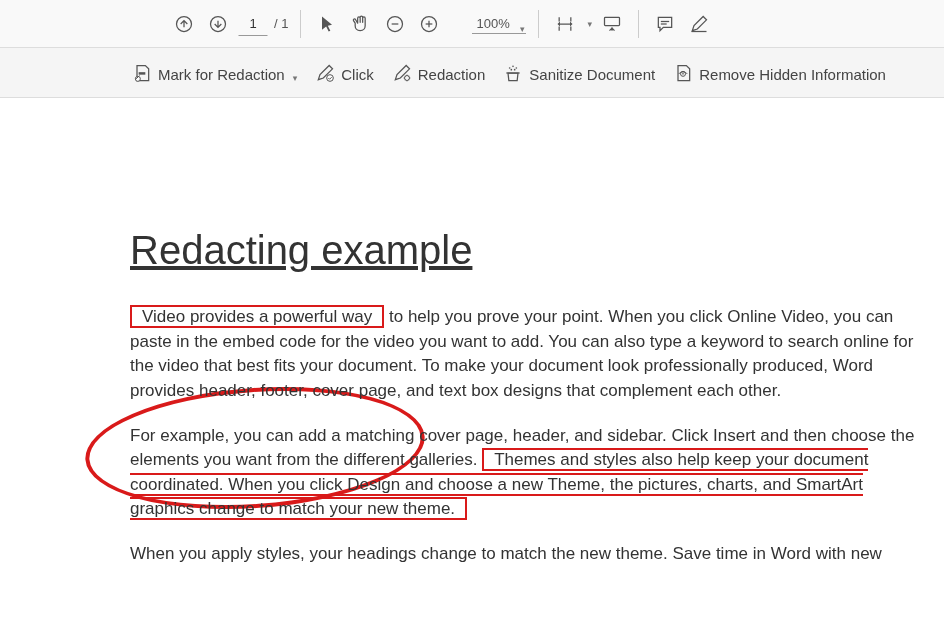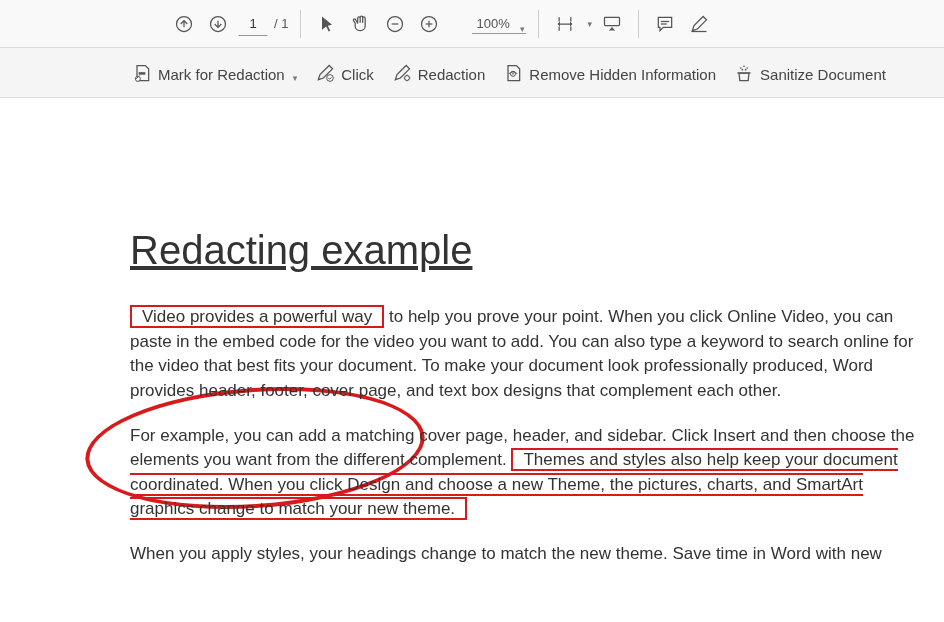--- a/index.html
+++ b/index.html
@@ -227,51 +227,51 @@
     <svg viewBox="0 0 24 24">
         <path d="M4 20l2-6L17 3l4 4L10 18l-6 2z" fill="none" stroke="currentColor" stroke-width="1.5"></path>
         <circle cx="18" cy="18" r="3" fill="none" stroke="currentColor" stroke-width="1.2"></circle>
         <path d="M18 14v1M18 21v1M14 18h1M21 18h1M15.5 15.5l.7.7M19.8 19.8l.7.7M15.5 20.5l.7-.7M19.8 16.2l.7-.7" stroke="currentColor" stroke-width="1.2"></path>
       </svg>
     <span>Redaction</span>
   </div>
 
   <div class="rtb-item">
     <svg viewBox="0 0 24 24">
-        <path d="M6 3h10l4 4v14H6z" fill="none" stroke="currentColor" stroke-width="1.5"></path>
-        <circle cx="12" cy="13" r="3" fill="none" stroke="currentColor" stroke-width="1.2"></circle>
-        <circle cx="12" cy="13" r="1" fill="currentColor"></circle>
-        <path d="M7 13c2-3 8-3 10 0" fill="none" stroke="currentColor" stroke-width="1.2"></path>
-      </svg>
-    <span>Remove Hidden Information</span>
-  </div>
-
-  <div class="rtb-item">
-    <svg viewBox="0 0 24 24">
         <path d="M6 12h12l-1 9H7z" fill="none" stroke="currentColor" stroke-width="1.5"></path>
         <path d="M4 12h16" stroke="currentColor" stroke-width="1.5"></path>
         <circle cx="8" cy="6" r="1" fill="currentColor"></circle>
         <circle cx="12" cy="4" r="1" fill="currentColor"></circle>
         <circle cx="16" cy="6" r="1" fill="currentColor"></circle>
         <circle cx="10" cy="8" r="1" fill="currentColor"></circle>
         <circle cx="14" cy="8" r="1" fill="currentColor"></circle>
       </svg>
     <span>Sanitize Document</span>
   </div>
 
+  <div class="rtb-item">
+    <svg viewBox="0 0 24 24">
+        <path d="M6 3h10l4 4v14H6z" fill="none" stroke="currentColor" stroke-width="1.5"></path>
+        <circle cx="12" cy="13" r="3" fill="none" stroke="currentColor" stroke-width="1.2"></circle>
+        <circle cx="12" cy="13" r="1" fill="currentColor"></circle>
+        <path d="M7 13c2-3 8-3 10 0" fill="none" stroke="currentColor" stroke-width="1.2"></path>
+      </svg>
+    <span>Remove Hidden Information</span>
+  </div>
+
 </div>
 
 <div class="doc-area">
   <div class="ellipse"></div>
   <div class="page">
     <h1 class="doc-title">Redacting example</h1>
 
     <p class="doc-p">
       <span class="mark">Video provides a powerful way</span><span> to help you prove your point. When you click Online Video, you can paste in the embed code for the video you want to add. You can also type a keyword to search online for the video that best fits your document. To make your document look professionally produced, Word provides header, footer, cover page, and text box designs that complement each other.</span>
     </p>
 
     <p class="doc-p">
-      <span>For example, you can add a matching cover page, header, and sidebar. Click Insert and then choose the elements you want from the different complement. </span><span class="mark">Themes and styles also help keep your document coordinated. When you click Design and choose a new Theme, the pictures, charts, and SmartArt graphics change to match your new theme.</span>
+      <span>For example, you can add a matching cover page, header, and sidebar. Click Insert and then choose the elements you want from the different galleries. </span><span class="mark">Themes and styles also help keep your document coordinated. When you click Design and choose a new Theme, the pictures, charts, and SmartArt graphics change to match your new theme.</span>
     </p>
 
     <p class="doc-p">When you apply styles, your headings change to match the new theme. Save time in Word with new</p>
   </div>
 </div>
 
 </body></html>

